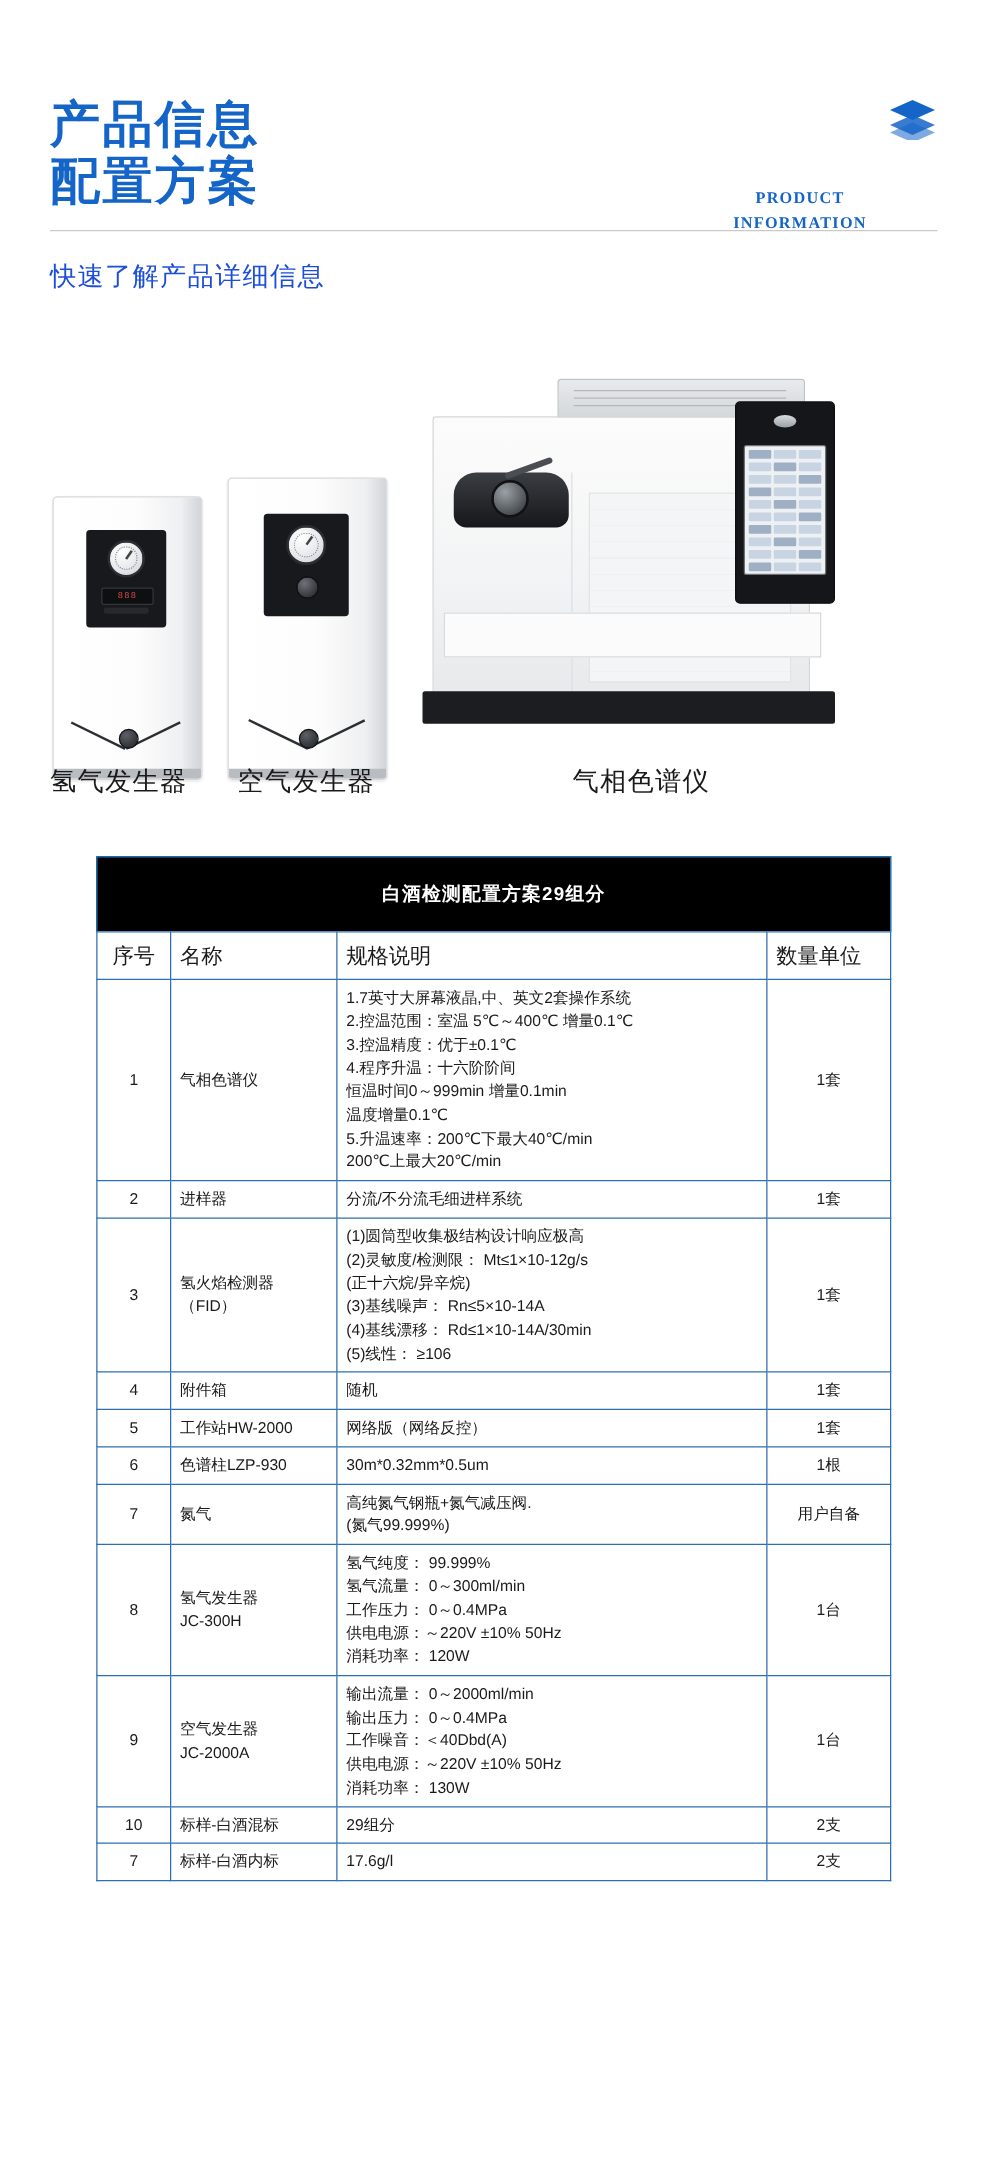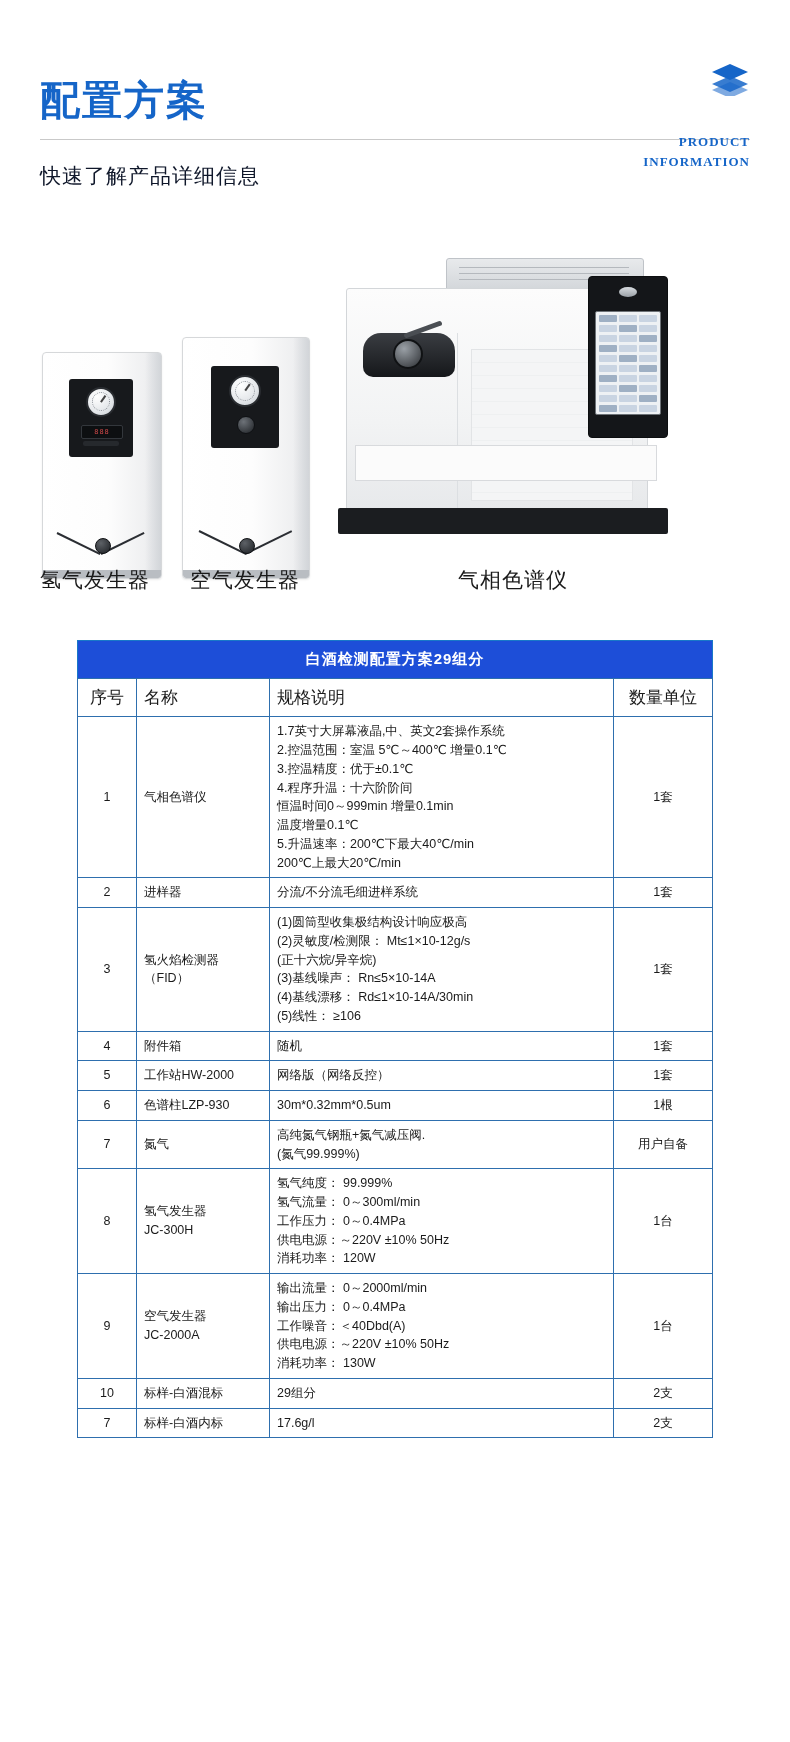--- a/index.html
+++ b/index.html
@@ -20,42 +20,42 @@
     line-height:1.12;
     font-weight:bold;
     color:#1565c8;
     letter-spacing:2px;
     margin:0;
   }
   .main-title span{display:block;}
   .header-right{
     position:absolute;
     right:40px;
-    top:62px;
-    text-align:right;
+    top:78px;
+    text-align:center;
     width:220px;
   }
   .stack-icon{display:flex;justify-content:flex-end;margin-bottom:36px;}
   .en-title{
     font-family:"Liberation Serif","DejaVu Serif",serif;
     color:#1565c8;
     font-size:13px;
     font-weight:bold;
     letter-spacing:1px;
     line-height:1.5;
   }
   .en-title span{display:block;}
   .divider{
     margin:16px 40px 0 40px;
     border-bottom:1px solid #c9c9c9;
   }
   .subtitle{
     margin:22px 40px 0 40px;
     font-size:21px;
-    color:#0f172a;
+    color:#1d4ed8;
     letter-spacing:1px;
   }
 
   
   .products{
     margin-top:42px;
     height:330px;
     position:relative;
   }
 
@@ -207,59 +207,60 @@
 
   
   .table-wrap{margin:26px 77px 0 77px;}
   table{
     width:100%;
     border-collapse:collapse;
     font-size:12.5px;
     color:#1a1a1a;
   }
   caption{
-    background:#1d4ed8;
+    background:#000000;
     color:#fff;
     font-size:15px;
     font-weight:bold;
     letter-spacing:1px;
-    padding:9px 0;
+    padding:20px 0;
     border:1px solid #1878c8;
     border-bottom:none;
   }
   th,td{
     border:1px solid #2e6fae;
     padding:5px 7px;
     vertical-align:middle;
     line-height:1.5;
   }
   thead th{
     font-weight:normal;
     text-align:left;
     font-size:17px;
     padding:6px 7px;
     background:#ffffff;
   }
   .c-no{width:44px;text-align:center;}
   .c-name{width:118px;}
   .c-spec{}
-  .c-qty{width:84px;text-align:center;}
+  .c-qty{width:84px;text-align:left;}
   td.c-no{text-align:center;}
   td.c-qty{text-align:center;}
   .multiline{white-space:pre-line;}
   .spacer{height:26px;}
 </style>
 </head>
 <body>
 
 <div class="page">
 
   <div class="header">
     <div class="title-block">
       <h1 class="main-title">
+        <span>产品信息</span>
         <span>配置方案</span>
       </h1>
     </div>
     <div class="header-right">
       <div class="stack-icon">
         <svg width="40" height="34" viewBox="0 0 40 34" aria-hidden="true">
           <polygon points="20,2 38,10 20,18 2,10" fill="#1565c8"></polygon>
           <polygon points="20,14 38,22 20,30 2,22" fill="#1565c8" opacity="0.85"></polygon>
           <polygon points="20,20 38,28 20,36 2,28" fill="#1565c8" opacity="0.55"></polygon>
         </svg>

